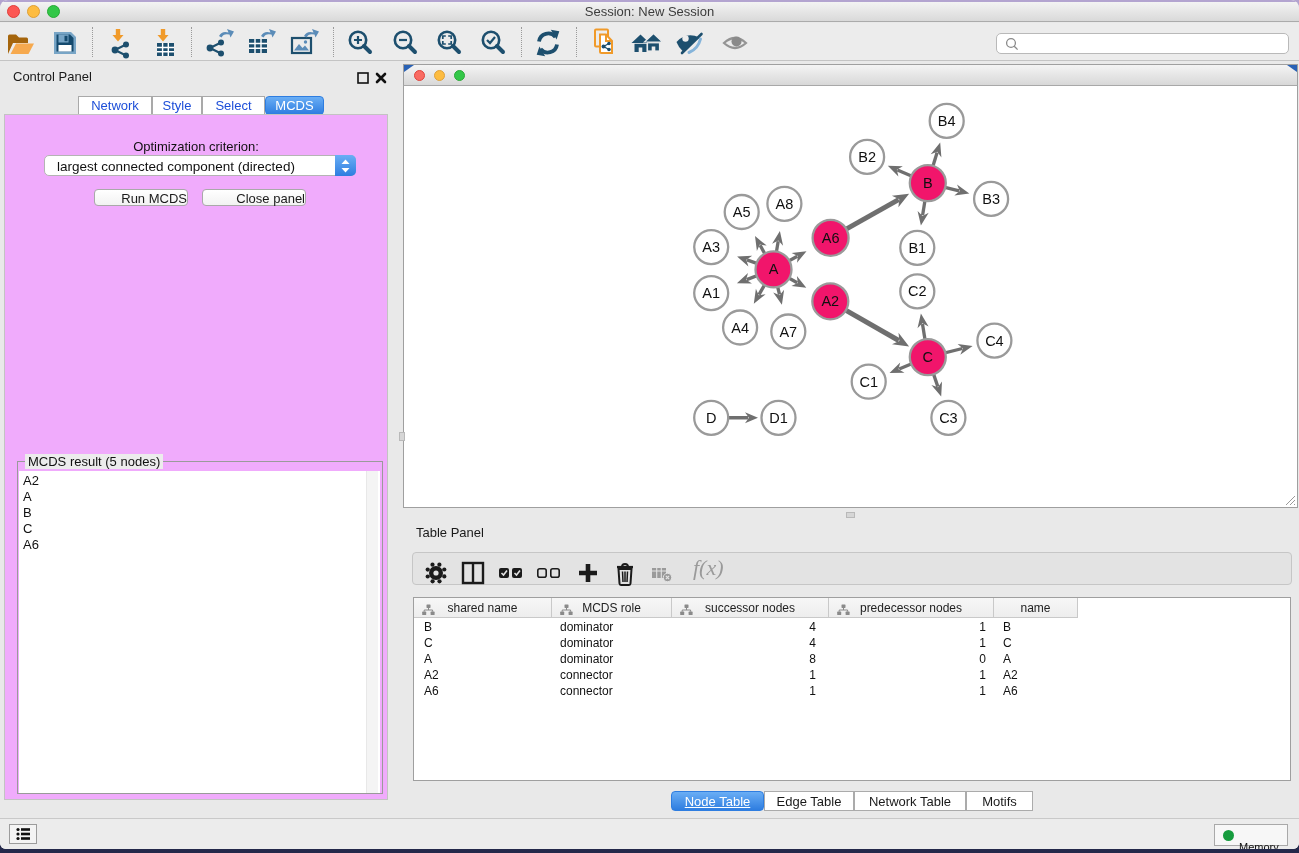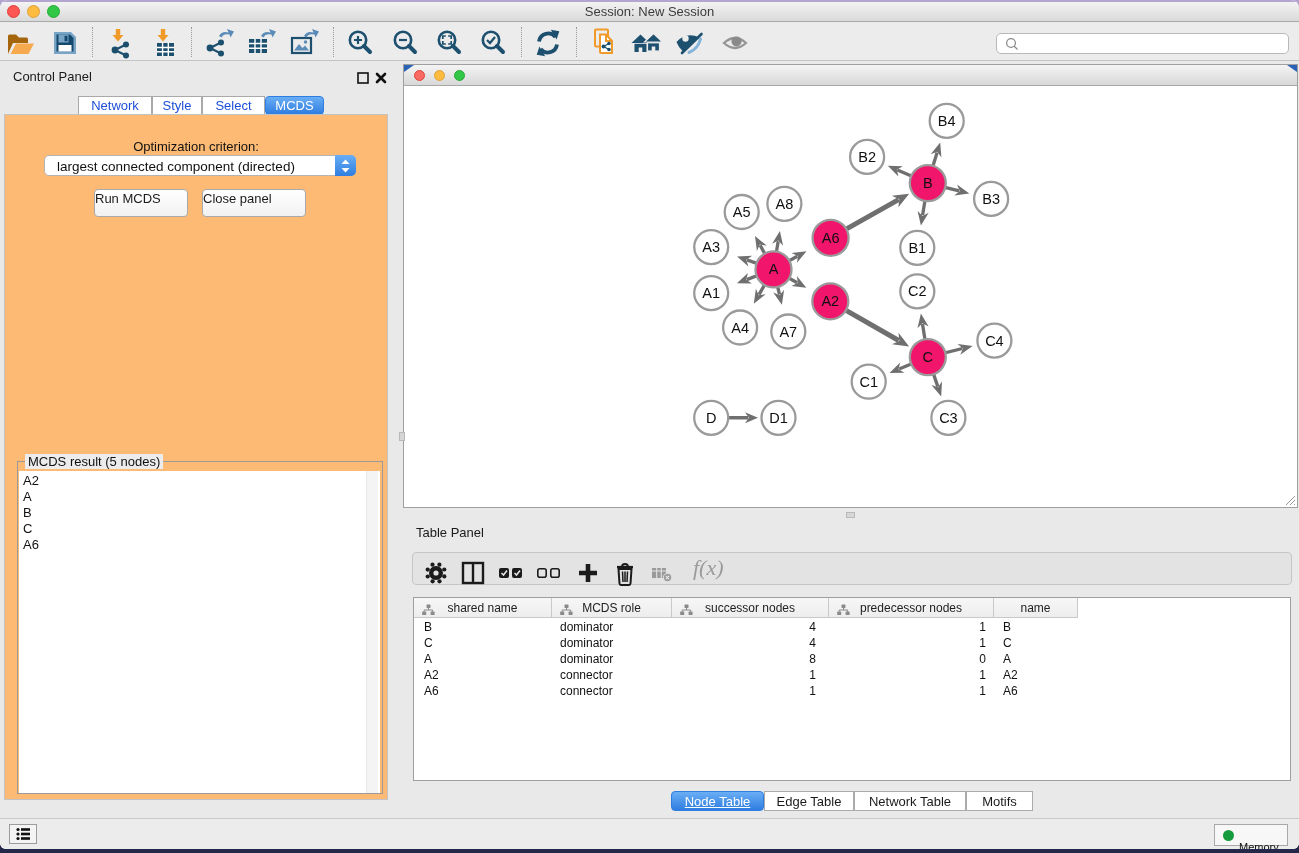--- a/index.html
+++ b/index.html
@@ -10,27 +10,27 @@
 .toolbar{position:absolute;left:0;top:23px;width:1299px;height:38px;background:#ececec;border-bottom:1px solid #c4c4c4;}
 .sep{position:absolute;top:4px;height:30px;width:0;border-left:1px dotted #9a9a9a;}
 .ticon{position:absolute;top:3px;}
 .search{position:absolute;left:996px;top:10px;width:293px;height:21px;background:#fff;border:1px solid #b9b9b9;border-radius:5px;}
 
 .cp{position:absolute;left:0;top:62px;width:392px;height:756px;background:#e9e9e9;}
 .cp-head{position:absolute;left:13px;top:7px;font-size:13px;color:#1a1a1a;}
 .cptabs{position:absolute;left:78px;top:34px;height:19px;font-size:13px;}
 .cptab{position:absolute;top:0;height:19px;background:#fff;border:1px solid #a9a9a9;color:#1d4ed8;text-align:center;line-height:18px;}
 .cptab.sel{background:linear-gradient(#6aaef5,#2e7de0);border-color:#2e7de0;color:#fff;border-radius:4px;}
-.cp-inner{position:absolute;left:4px;top:52px;width:384px;height:686px;background:#fdba74;border:1px solid #c3c3c3;}
+.cp-inner{position:absolute;left:4px;top:52px;width:384px;height:686px;background:#f0abfc;border:1px solid #c3c3c3;}
 .fieldset{position:absolute;left:12px;top:346px;width:366px;height:333px;border:1px solid #9a9a9a;}
 .legend{position:absolute;left:7px;top:-8px;background:#ececec;padding:0 3px;font-size:13px;color:#111;}
 .listbox{position:absolute;left:1px;top:9px;width:361px;height:322px;background:#fff;}
 .listbox .sb{position:absolute;right:2px;top:0;width:12px;height:100%;background:#f4f4f4;border-left:1px solid #e8e8e8;}
 .li{position:absolute;left:4px;font-size:13px;color:#111;}
-.btn{position:absolute;height:28px;background:linear-gradient(#ffffff,#f2f2f2);border:1px solid #a9a9a9;border-radius:4px;font-size:13px;color:#1a1a1a;text-align:left;line-height:18px;}
+.btn{position:absolute;height:17px;background:linear-gradient(#ffffff,#f2f2f2);border:1px solid #a9a9a9;border-radius:4px;font-size:13px;color:#1a1a1a;text-align:right;line-height:18px;}
 
 .netwin{position:absolute;left:403px;top:64px;width:895px;height:446px;}
 .net-tb{position:absolute;left:0;top:0;width:895px;height:22px;background:linear-gradient(#f4f4f4,#d8d8d8);border:1px solid #9f9f9f;border-bottom:1px solid #a8a8a8;}
 .net-body{position:absolute;left:0;top:22px;width:895px;height:422px;background:#fff;border:1px solid #9f9f9f;border-top:none;}
 
 .tp{position:absolute;left:403px;top:521px;width:896px;height:297px;}
 .tp-head{position:absolute;left:13px;top:4px;font-size:13px;color:#1a1a1a;}
 .tp-toolbar{position:absolute;left:9px;top:31px;width:880px;height:33px;background:#e3e3e3;border:1px solid #c6c6c6;border-radius:4px;}
 .tp-table{position:absolute;left:10px;top:76px;width:878px;height:184px;background:#fff;border:1px solid #9f9f9f;}
 .th{position:absolute;top:0;height:20px;background:linear-gradient(#f7f7f7,#ededed);border-right:1px solid #c9c9c9;border-bottom:1px solid #c9c9c9;font-size:12px;color:#222;text-align:center;line-height:20px;}

